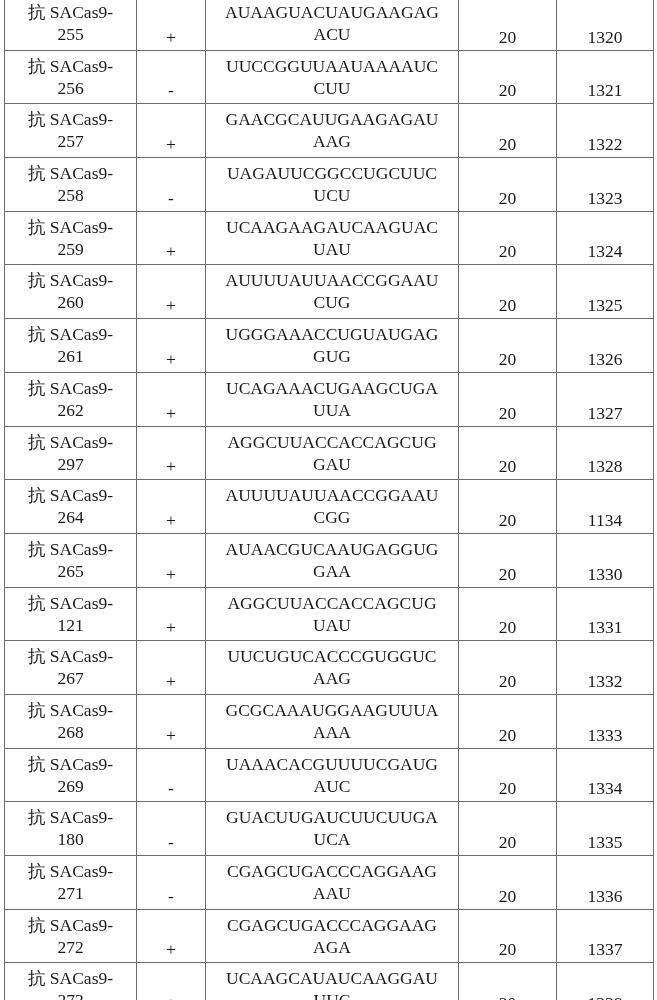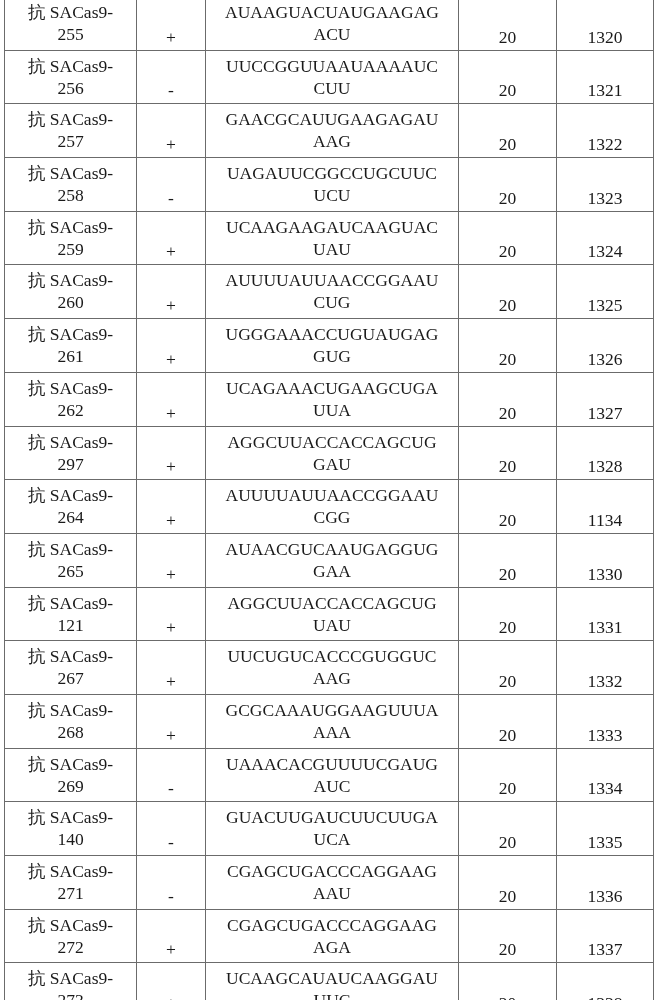--- a/index.html
+++ b/index.html
@@ -228,21 +228,21 @@
       <span class="line">UAAACACGUUUUCGAUG</span>
       <span class="line">AUC</span>
     </td>
     <td class="c-len">20</td>
     <td class="c-id">1334</td>
   </tr>
 
   <tr>
     <td class="c-name">
       <span class="line">抗 SACas9-</span>
-      <span class="line">140</span>
+      <span class="line">180</span>
     </td>
     <td class="c-strand">-</td>
     <td class="c-seq">
       <span class="line">GUACUUGAUCUUCUUGA</span>
       <span class="line">UCA</span>
     </td>
     <td class="c-len">20</td>
     <td class="c-id">1335</td>
   </tr>
 

